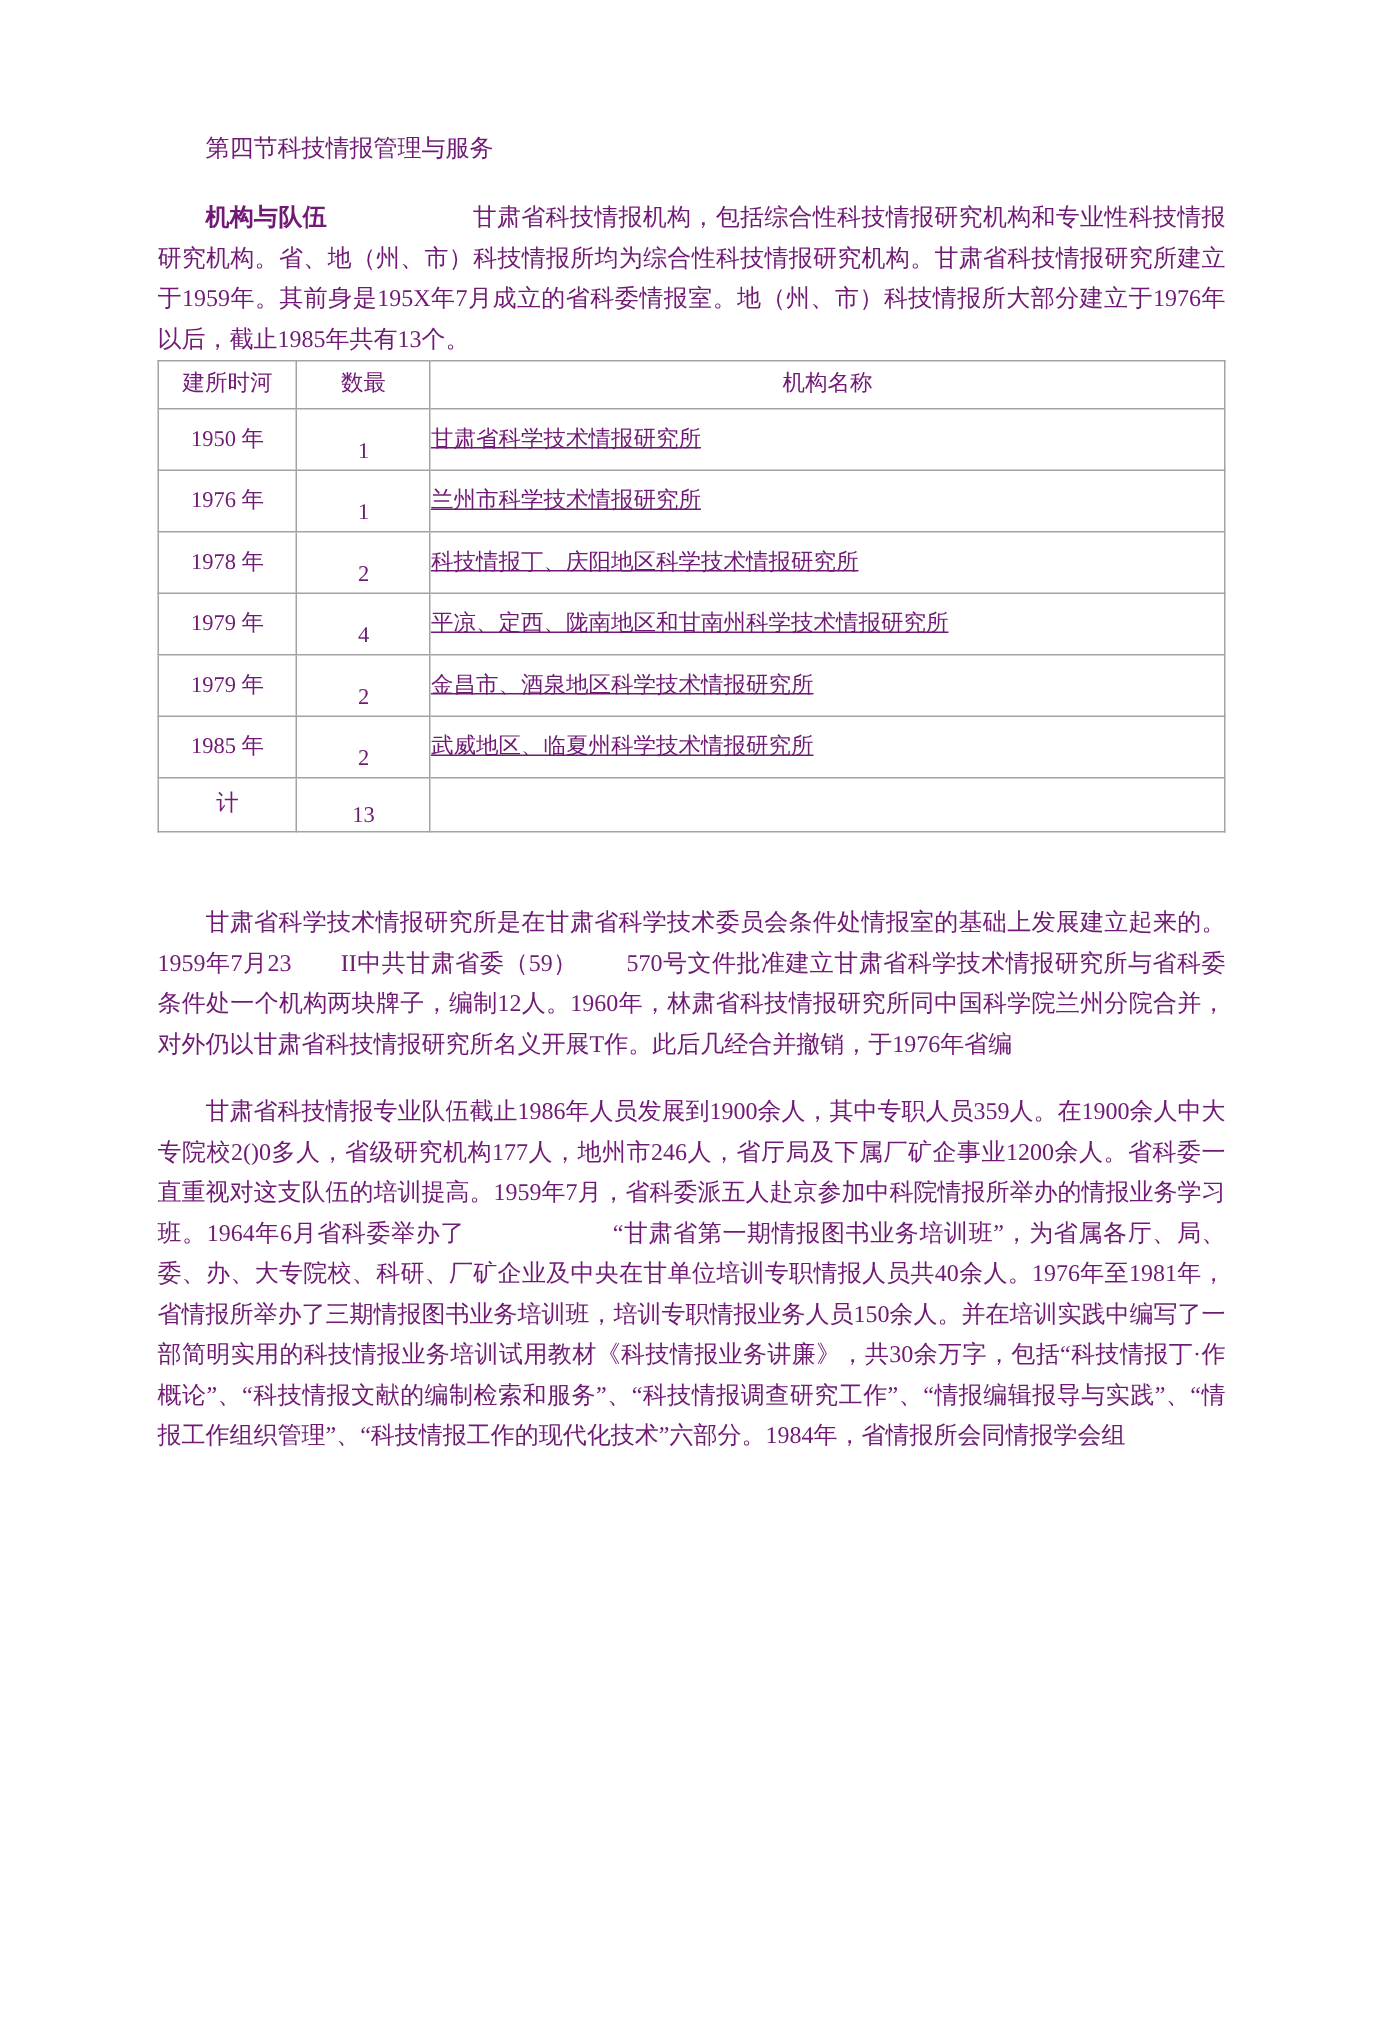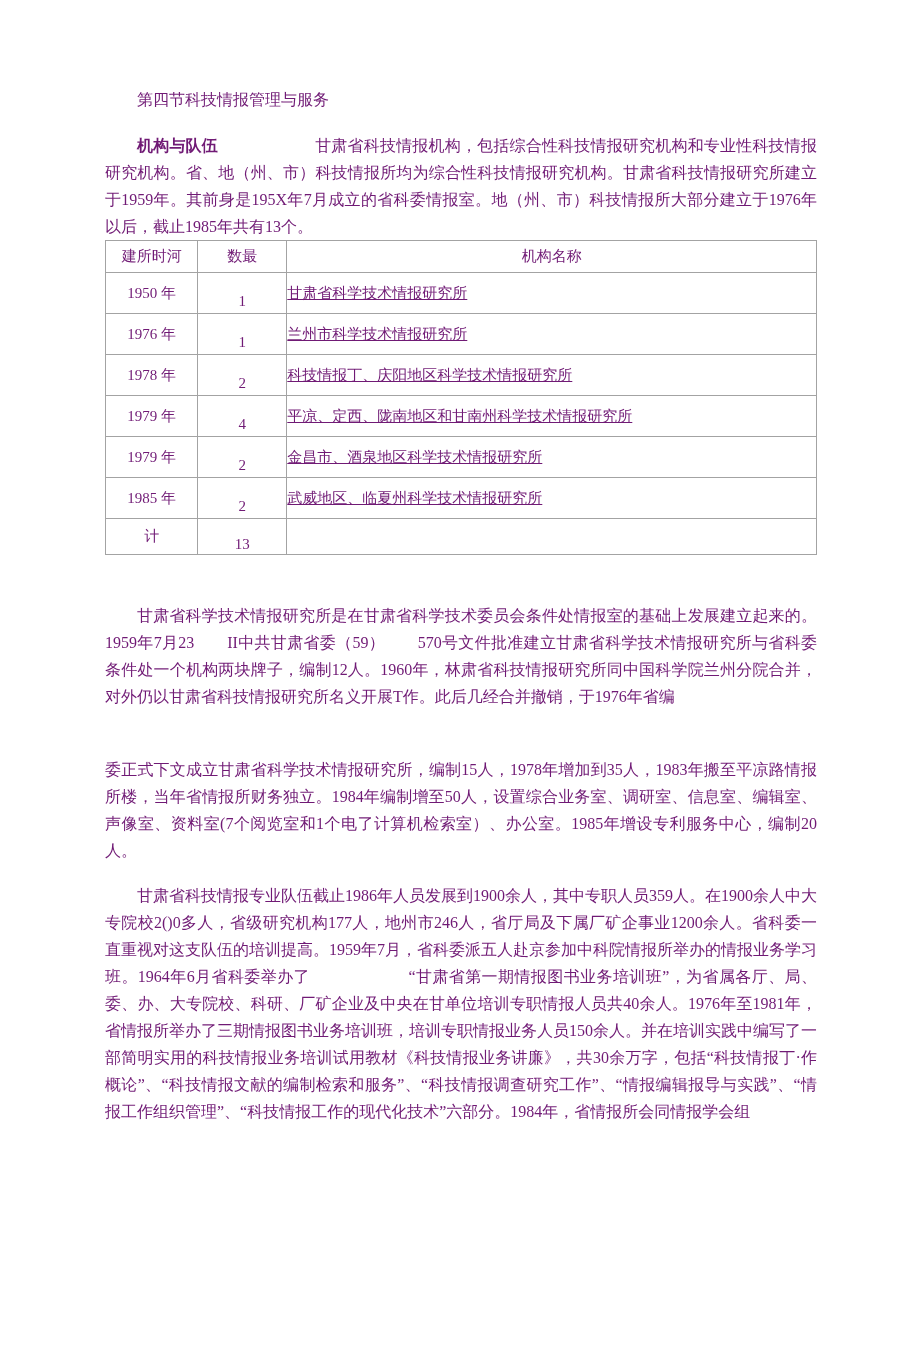--- a/index.html
+++ b/index.html
@@ -118,17 +118,16 @@
       <tr class="total-row">
         <td class="c-year">计</td>
         <td class="c-count"><span class="num">13</span></td>
         <td class="c-name"></td>
       </tr>
     </tbody>
   </table>
 
   <p class="para indent mt-a">甘肃省科学技术情报研究所是在甘肃省科学技术委员会条件处情报室的基础上发展建立起来的。1959年7月23　　II中共甘肃省委（59）　　570号文件批准建立甘肃省科学技术情报研究所与省科委条件处一个机构两块牌子，编制12人。1960年，林肃省科技情报研究所同中国科学院兰州分院合并，对外仍以甘肃省科技情报研究所名义开展T作。此后几经合并撤销，于1976年省编</p>
 
-  <p class="para mt-b">委正式下文成立甘肃省科学技术情报研究所，编制15人，1978年增加到35人，1983年搬至平凉路情报所楼，当年省情报所财务独立。1984年编制增至50人，设置综合业务室、调研室、信息室、编辑室、声像室、资料室(7个阅览室和1个电了计算机检索室）、办公室。1985年增设专利服务中心，编制20人。</p>
 
   <p class="para indent mt-c">甘肃省科技情报专业队伍截止1986年人员发展到1900余人，其中专职人员359人。在1900余人中大专院校2()0多人，省级研究机构177人，地州市246人，省厅局及下属厂矿企事业1200余人。省科委一直重视对这支队伍的培训提高。1959年7月，省科委派五人赴京参加中科院情报所举办的情报业务学习班。1964年6月省科委举办了　　　　　　“甘肃省第一期情报图书业务培训班”，为省属各厅、局、委、办、大专院校、科研、厂矿企业及中央在甘单位培训专职情报人员共40余人。1976年至1981年，省情报所举办了三期情报图书业务培训班，培训专职情报业务人员150余人。并在培训实践中编写了一部简明实用的科技情报业务培训试用教材《科技情报业务讲廉》，共30余万字，包括“科技情报丁·作概论”、“科技情报文献的编制检索和服务”、“科技情报调查研究工作”、“情报编辑报导与实践”、“情报工作组织管理”、“科技情报工作的现代化技术”六部分。1984年，省情报所会同情报学会组</p>
 
 </div>
 
 </body></html>

